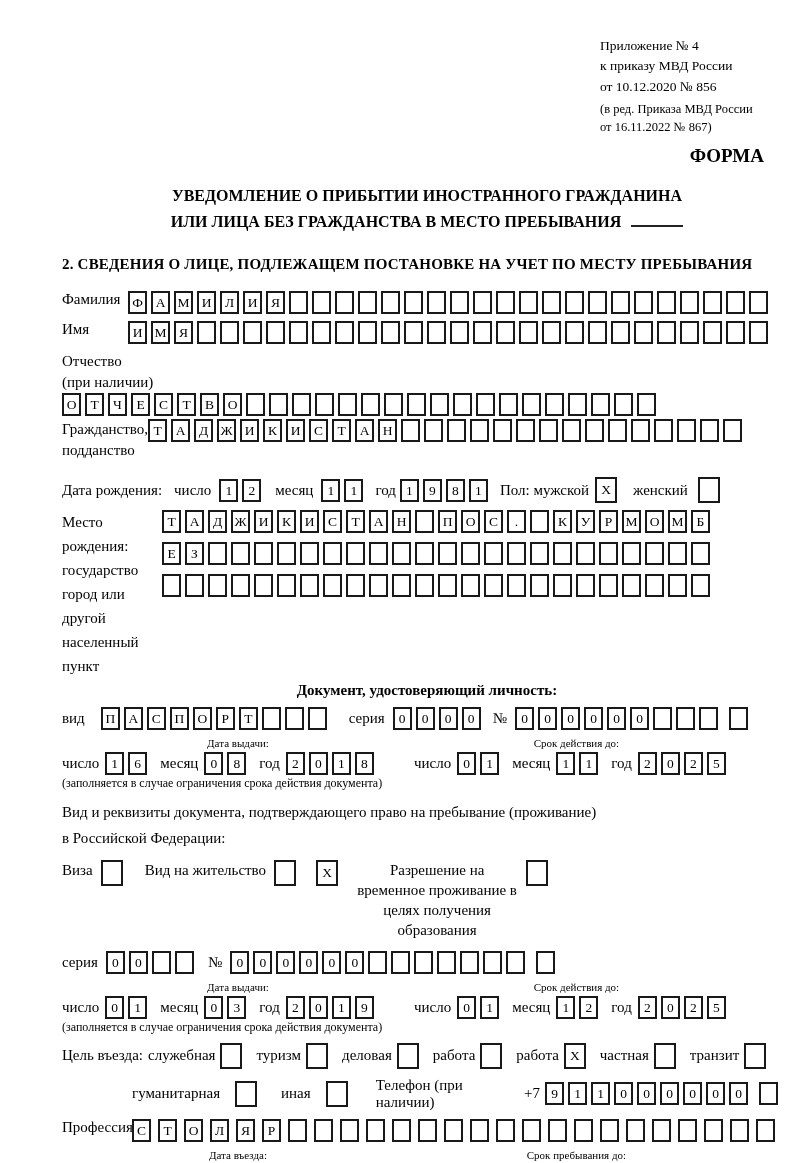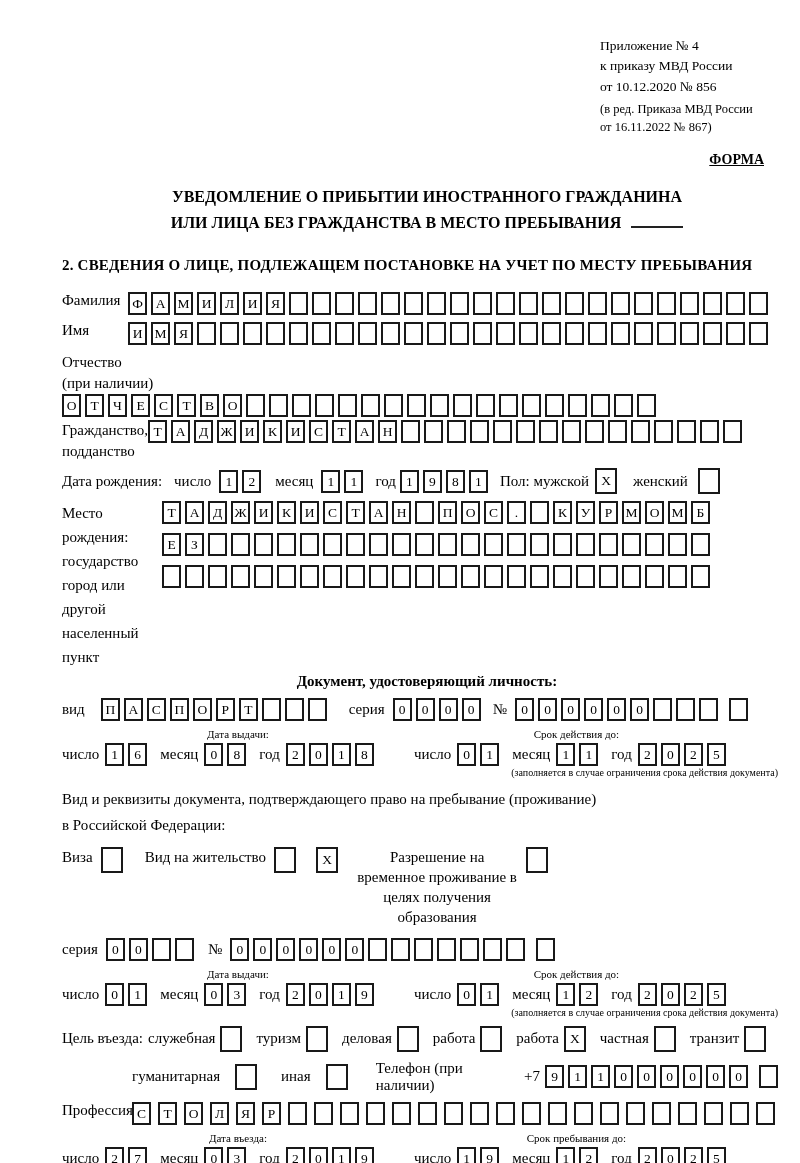--- a/index.html
+++ b/index.html
@@ -6,21 +6,21 @@
   html,body { background:#fff; }
   body {
     width:800px; height:1163px; overflow:hidden;
     font-family:"Liberation Serif", serif; color:#000;
   }
   .page { padding:36px 8px 0 62px; }
 
   
   .hdr { margin-left:auto; width:192px; font-size:13.5px; line-height:1.5; }
   .hdr-amend { margin-left:auto; width:192px; font-size:12.5px; line-height:1.45; margin-top:3px; }
-  .forma { text-align:right; font-weight:bold; font-size:14px; margin-top:16px; padding-right:28px;text-decoration:underline; }
+  .forma { text-align:right; font-weight:bold; font-size:19px; margin-top:9px; padding-right:28px; }
 
   .title { text-align:center; font-weight:bold; font-size:16px; line-height:1.6; margin-top:16px; }
   .u-blank { display:inline-block; width:52px; border-bottom:2px solid #222; height:0.9em; margin-left:10px; }
 
   .sec-heading { font-weight:bold; font-size:15px; margin-top:22px; letter-spacing:0.2px; }
 
   
   .row { display:flex; align-items:flex-start; font-size:15px; margin-bottom:7px; }
   .irow { display:flex; align-items:center; font-size:15px; margin-bottom:7px; flex-wrap:nowrap; }
   .lbl { flex:none; }
@@ -44,21 +44,21 @@
   .center-bold { text-align:center; font-weight:bold; font-size:15px; margin:4px 0 8px 0; }
 
   
   .drow { display:flex; align-items:flex-start; margin-top:2px; }
   .dcol-left { width:352px; flex:none; }
   .dcol-right { flex:none; }
   .dhead { text-align:center; font-size:11px; margin-bottom:3px; }
   .dfields { display:flex; align-items:center; font-size:15px; }
   .dfields .lbl { margin-right:6px; }
   .dfields .cells { margin-right:9px; }
-  .dnote { text-align:right; font-size:10px; margin:1px 14px 8px 0; }
+  .dnote { font-size:12px; margin:1px 14px 8px 0; }
 
   .intro { font-size:15px; line-height:1.75; margin-top:2px; }
 
   .opts { display:flex; align-items:flex-start; margin-top:8px; margin-bottom:10px; }
   .opt { display:flex; align-items:flex-start; }
   .opt .optlabel { margin-right:8px; font-size:15px; line-height:1.35; }
   .optlabel.c2 { width:186px; text-align:center; }
   .optlabel.c3 { width:162px; text-align:center; }
 
   .pline { display:flex; align-items:center; font-size:15px; margin-bottom:8px; }
@@ -186,21 +186,21 @@
         <span class="cell"></span>
         <span class="cell"></span>
         <span class="cell"></span>
         <span class="cell"></span>
         <span class="cell"></span>
         <span class="cell"></span>
         <span class="cell"></span>
       </div>
   </div>
 
-  <div class="row" style="margin-bottom:6px;">
+  <div class="row" style="margin-bottom:16px;">
     <div class="lbl w86 lines">
         <div>Гражданство,</div>
         <div>подданство</div>
       </div>
     <div class="cells">
         <span class="cell">Т</span>
         <span class="cell">А</span>
         <span class="cell">Д</span>
         <span class="cell">Ж</span>
         <span class="cell">И</span>

